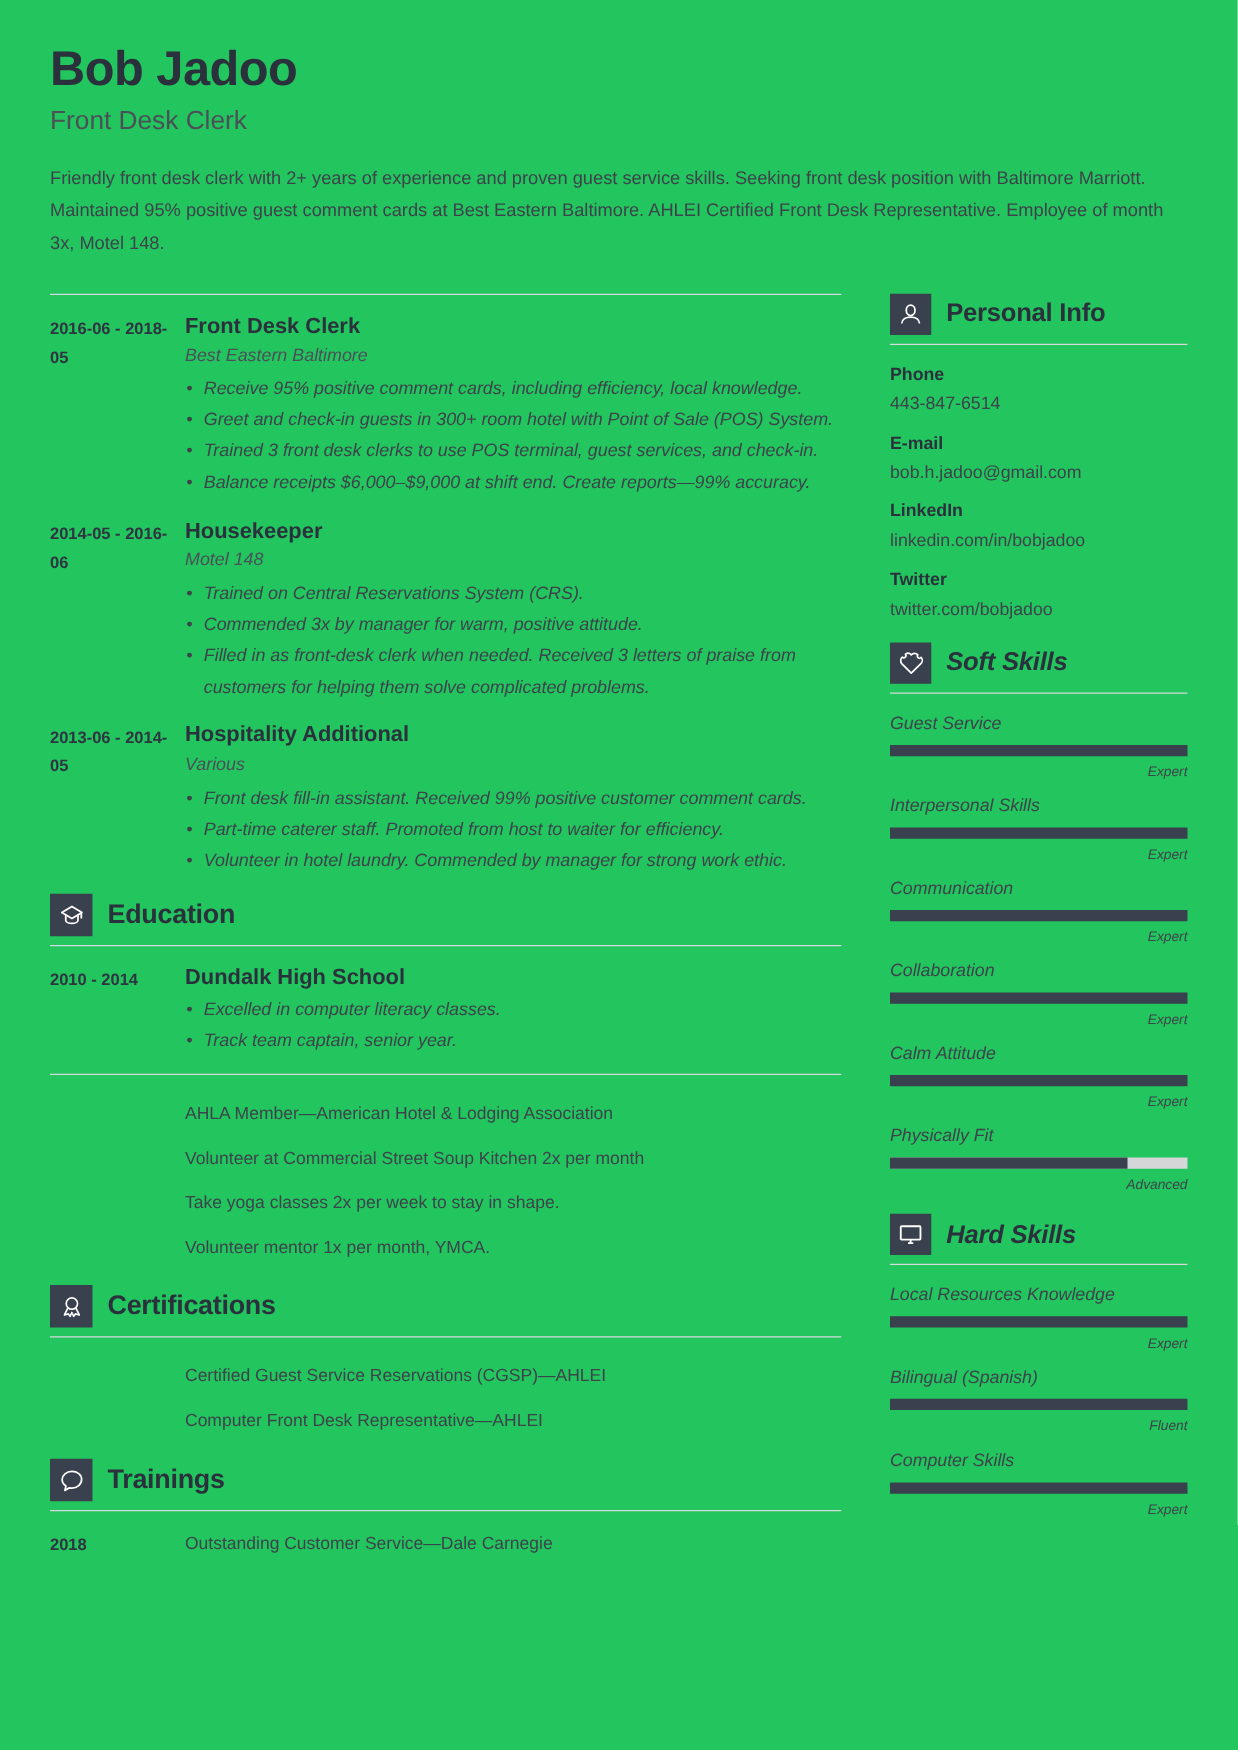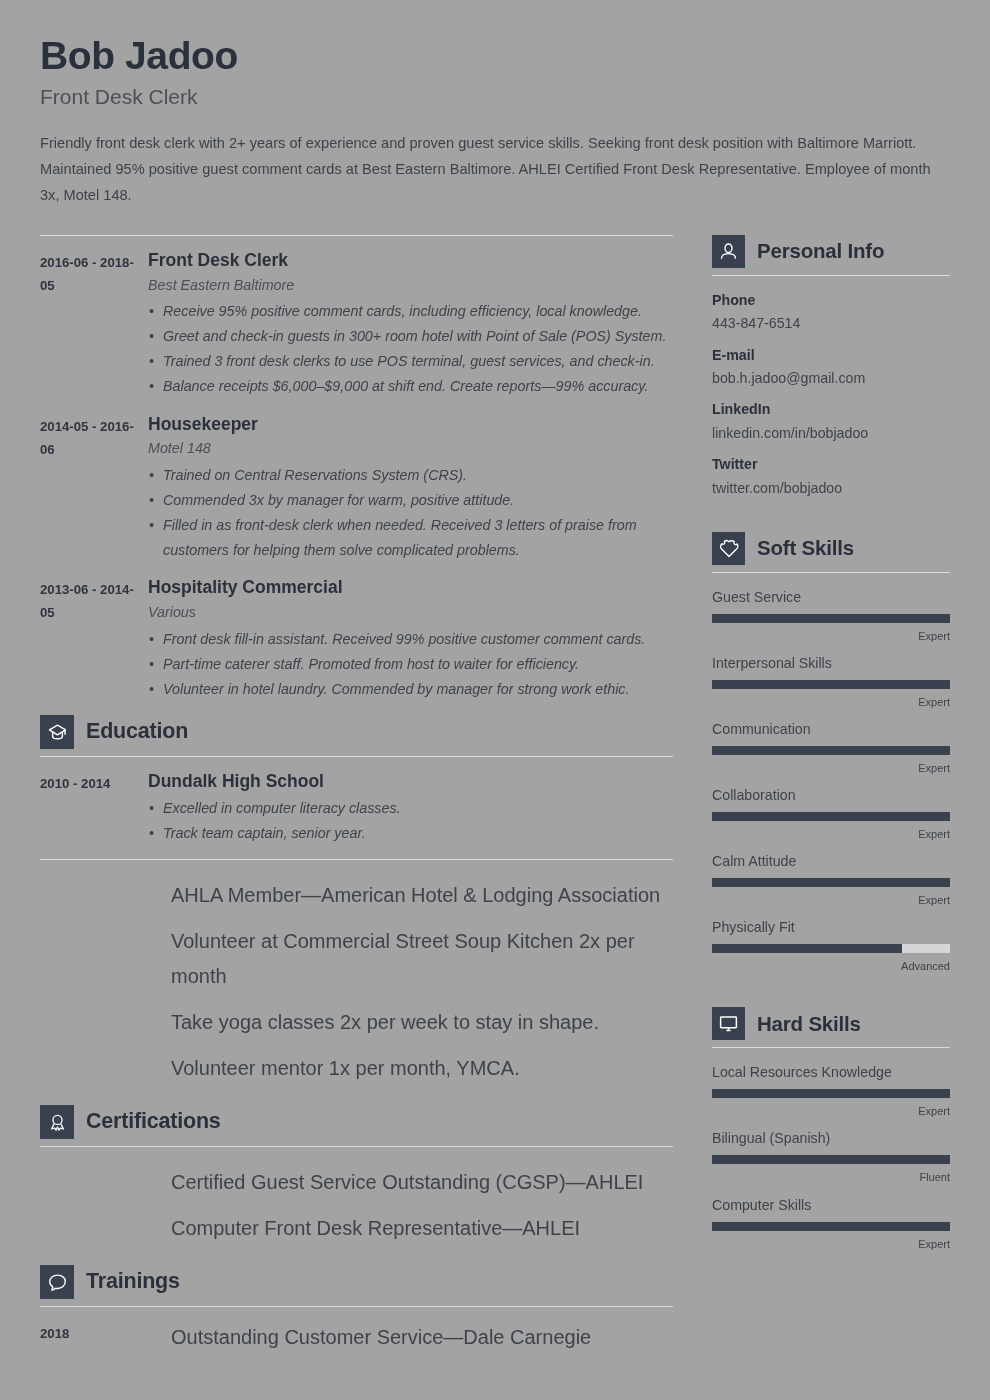--- a/index.html
+++ b/index.html
@@ -14,21 +14,21 @@
     font-family: "Liberation Sans", sans-serif;
     color: #33383f;
     overflow: hidden;
   }
 
   .page {
     position: relative;
     width: 990px;
     height: 1400px;
     padding: 34px 40px 0 40px;
-    background: #a3a3a3;
+    background: #22c55e;
   }
 
   
   .hdr-name {
     font-size: 39px;
     font-weight: bold;
     color: #2b313c;
     letter-spacing: -0.4px;
     line-height: 1.12;
     margin: 0 0 6px 0;
@@ -129,25 +129,24 @@
     font-style: italic;
   }
   ul.bullets li::before {
     content: "•";
     position: absolute;
     left: 1px;
     top: 0;
     color: #3d434b;
   }
   .plain-line {
-    font-size: 20px;
+    font-size: 14px;
     line-height: 1.75;
     color: #3d434b;
     padding: 5px 0 6px 0;
-    margin-left: 23px;
   }
   .sec-gap-s { margin-top: 6px; }
 
   
   .pi-block { margin-bottom: 2px; }
   .pi-label {
     font-size: 14.2px;
     font-weight: bold;
     color: #2b313c;
     line-height: 1.65;
@@ -176,21 +175,21 @@
     height: 100%;
     background: #39404e;
   }
   .skill-level {
     font-size: 11px;
     color: #3d434b;
     text-align: right;
     line-height: 1.55;
     margin-top: 5px;
   }
-  .rc-sec-gap { margin-top: 32px; }
+  .rc-sec-gap { margin-top: 14px; font-style: italic; }
 </style>
 </head>
 <body>
 
 <div class="page">
 
   <div>
     <h1 class="hdr-name">Bob Jadoo</h1>
     <div class="hdr-title">Front Desk Clerk</div>
     <div class="hdr-summary">Friendly front desk clerk with 2+ years of experience and proven guest service skills. Seeking front desk position with Baltimore Marriott. Maintained 95% positive guest comment cards at Best Eastern Baltimore. AHLEI Certified Front Desk Representative. Employee of month 3x, Motel 148.</div>
@@ -227,21 +226,21 @@
                 <li>Trained on Central Reservations System (CRS).</li>
                 <li>Commended 3x by manager for warm, positive attitude.</li>
                 <li>Filled in as front-desk clerk when needed. Received 3 letters of praise from customers for helping them solve complicated problems.</li>
               </ul>
             </div>
           </div>
 
           <div class="entry">
             <div class="entry-date">2013-06 - 2014-05</div>
             <div class="entry-body">
-              <div class="entry-role">Hospitality Commercial</div>
+              <div class="entry-role">Hospitality Additional</div>
               <div class="entry-org">Various</div>
               <ul class="bullets">
                 <li>Front desk fill-in assistant. Received 99% positive customer comment cards.</li>
                 <li>Part-time caterer staff. Promoted from host to waiter for efficiency.</li>
                 <li>Volunteer in hotel laundry. Commended by manager for strong work ethic.</li>
               </ul>
             </div>
           </div>
 
         </div>
@@ -292,21 +291,21 @@
               <path d="M8.3 13.1 5.2 19.4l3.5-1.0 1.6 2.3 2.0-4.2"></path>
               <path d="M15.7 13.1l3.1 6.3-3.5-1.0-1.6 2.3-1.3-2.7"></path>
             </svg>
           </span>
           <span class="sec-title">Certifications</span>
         </div>
         <div class="sec-rule"></div>
         <div class="entry">
           <div class="entry-date"></div>
           <div class="entry-body">
-            <div class="plain-line">Certified Guest Service Outstanding (CGSP)—AHLEI</div>
+            <div class="plain-line">Certified Guest Service Reservations (CGSP)—AHLEI</div>
             <div class="plain-line">Computer Front Desk Representative—AHLEI</div>
           </div>
         </div>
       </div>
 
       <div class="sec">
         <div class="sec-head">
           <span class="sec-ico">
             <svg width="21" height="21" viewBox="0 0 24 24" fill="none" stroke="#ffffff" stroke-width="1.6" stroke-linejoin="round">
               <path d="M12 3.6c-4.9 0-8.9 3.3-8.9 7.4 0 2.4 1.4 4.6 3.5 5.9l-1.0 4.0 4.2-2.3c.7.1 1.4.2 2.2.2 4.9 0 8.9-3.3 8.9-7.8S16.9 3.6 12 3.6z"></path>

